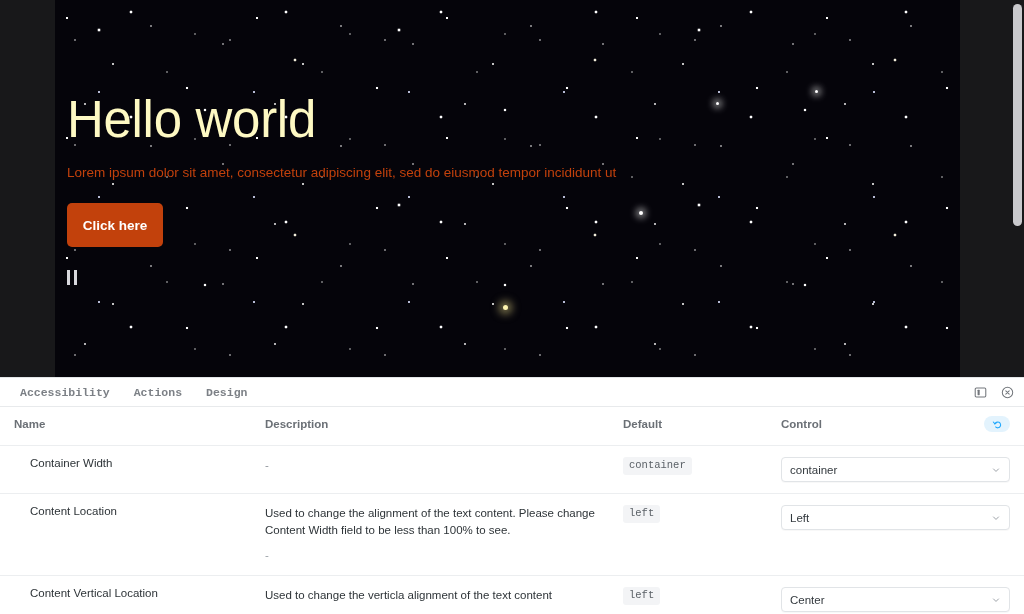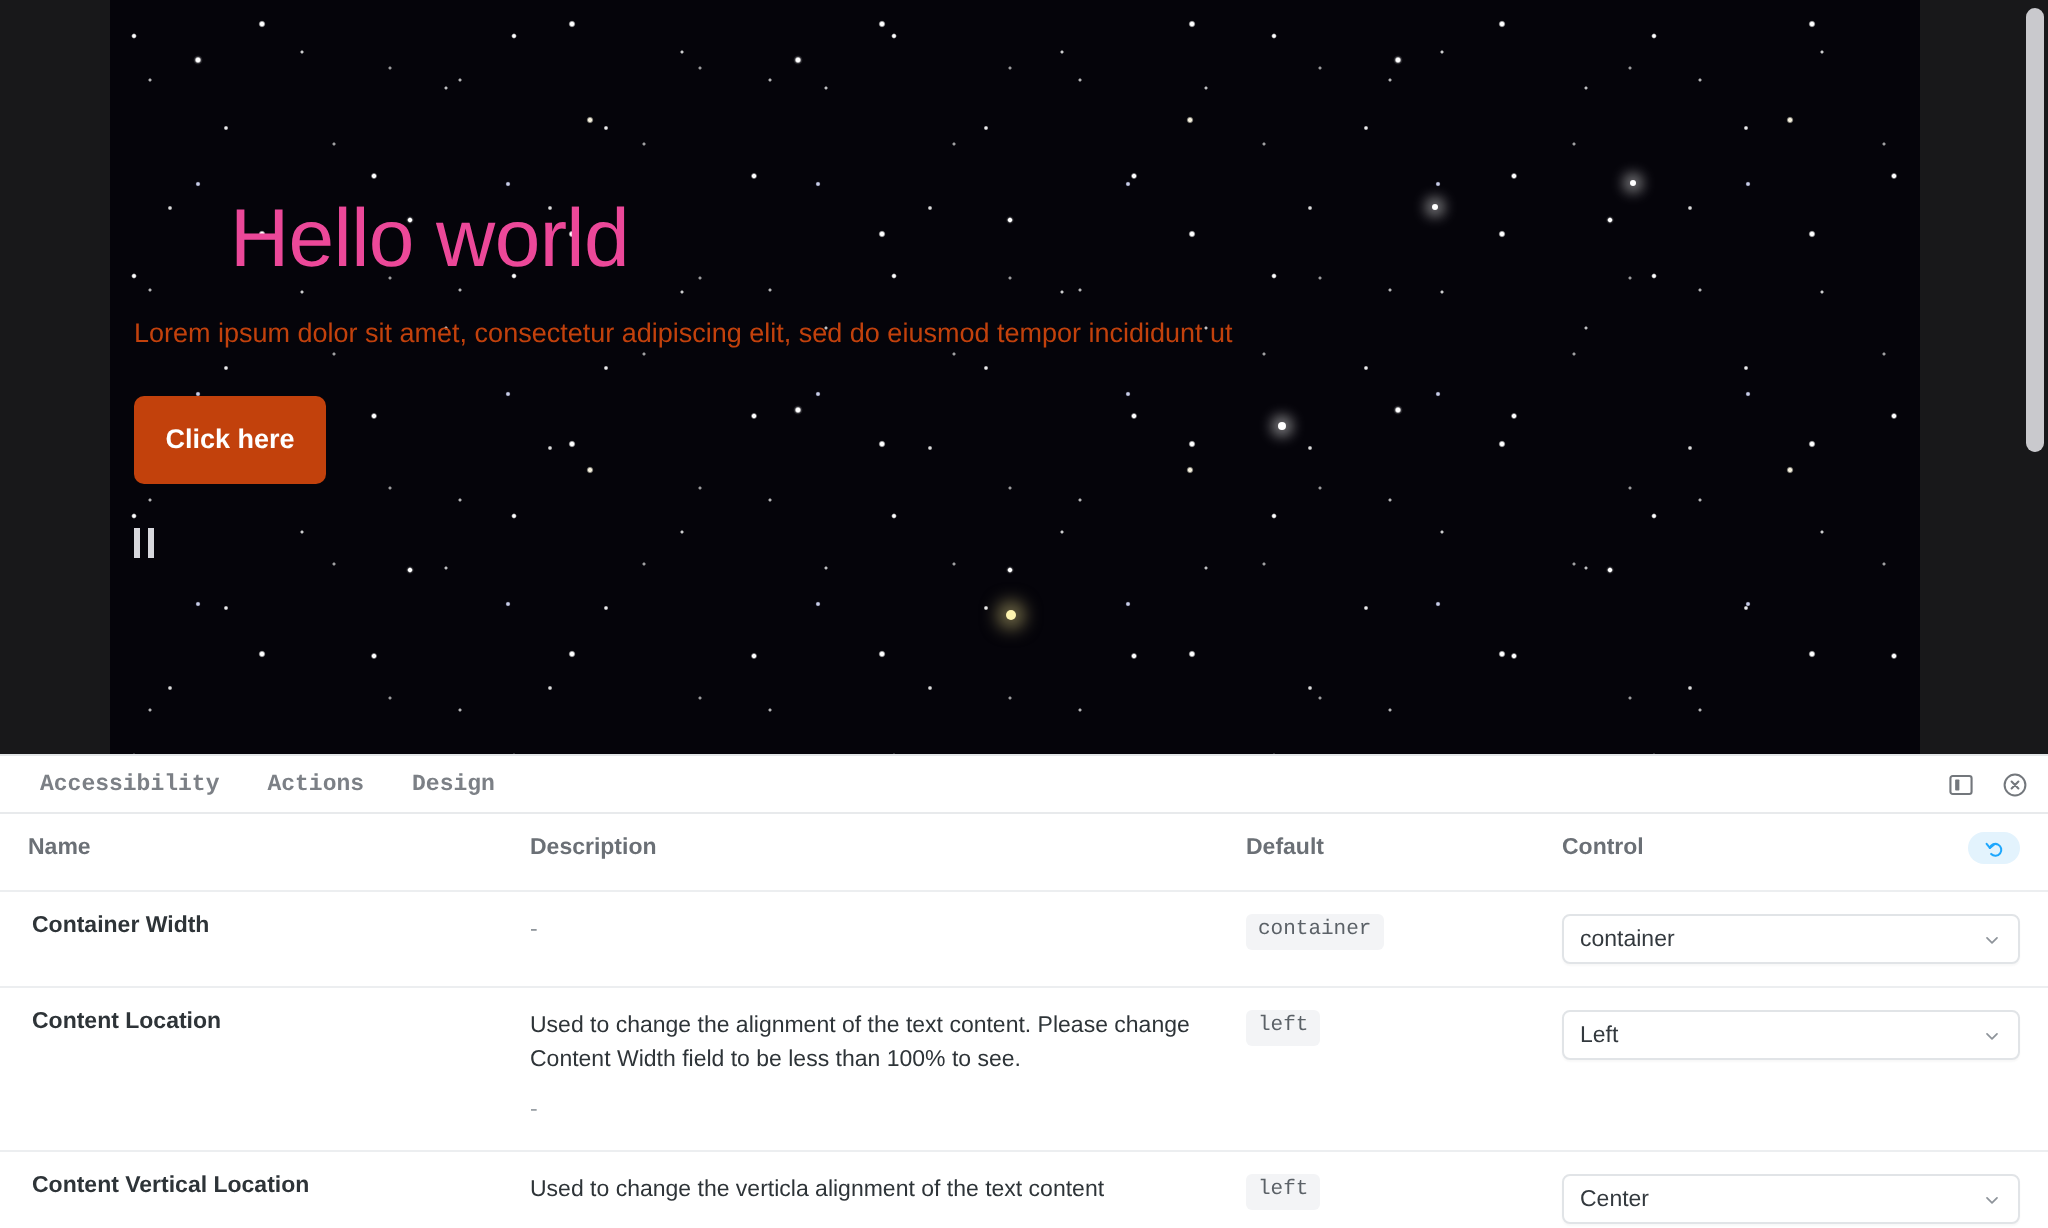--- a/index.html
+++ b/index.html
@@ -126,27 +126,26 @@
     left: 12px;
     top: 0;
     height: 377px;
     width: 640px;
     display: flex;
     flex-direction: column;
     justify-content: center;
     padding-left: 0;
   }
   .hero-title {
-    color: #ec4899;
-    font-size: 41px;
+    color: #fef9c3;
+    font-size: 51px;
     font-weight: 400;
     line-height: 1.1;
     letter-spacing: -0.3px;
     margin-bottom: 16px;
-    margin-left: 48px;
   }
   .hero-sub {
     color: #c2410c;
     font-size: 13.5px;
     font-weight: 400;
     line-height: 1.35;
     margin-bottom: 21px;
     white-space: nowrap;
   }
   .hero-btn {
@@ -282,23 +281,23 @@
     vertical-align: top;
     padding-top: 11px;
     padding-bottom: 11px;
   }
   .col-name    { width: 265px; padding-left: 14px !important; }
   .col-desc    { width: 358px; }
   .col-default { width: 158px; }
   .col-control { width: 243px; padding-right: 14px !important; }
 
   td.c-name {
-    font-weight: 700;
+    font-weight: 400;
     color: #2b3135;
-    padding-left: 16px;
+    padding-left: 30px;
   }
   td.c-desc { color: #4a5056; line-height: 1.45; padding-right: 18px; }
   .desc-dash { color: #9aa0a6; margin-top: 9px; }
 
   .code-chip {
     display: inline-block;
     font-family: "Liberation Mono", monospace;
     font-size: 10.5px;
     color: #5b6167;
     background: #f3f4f6;

